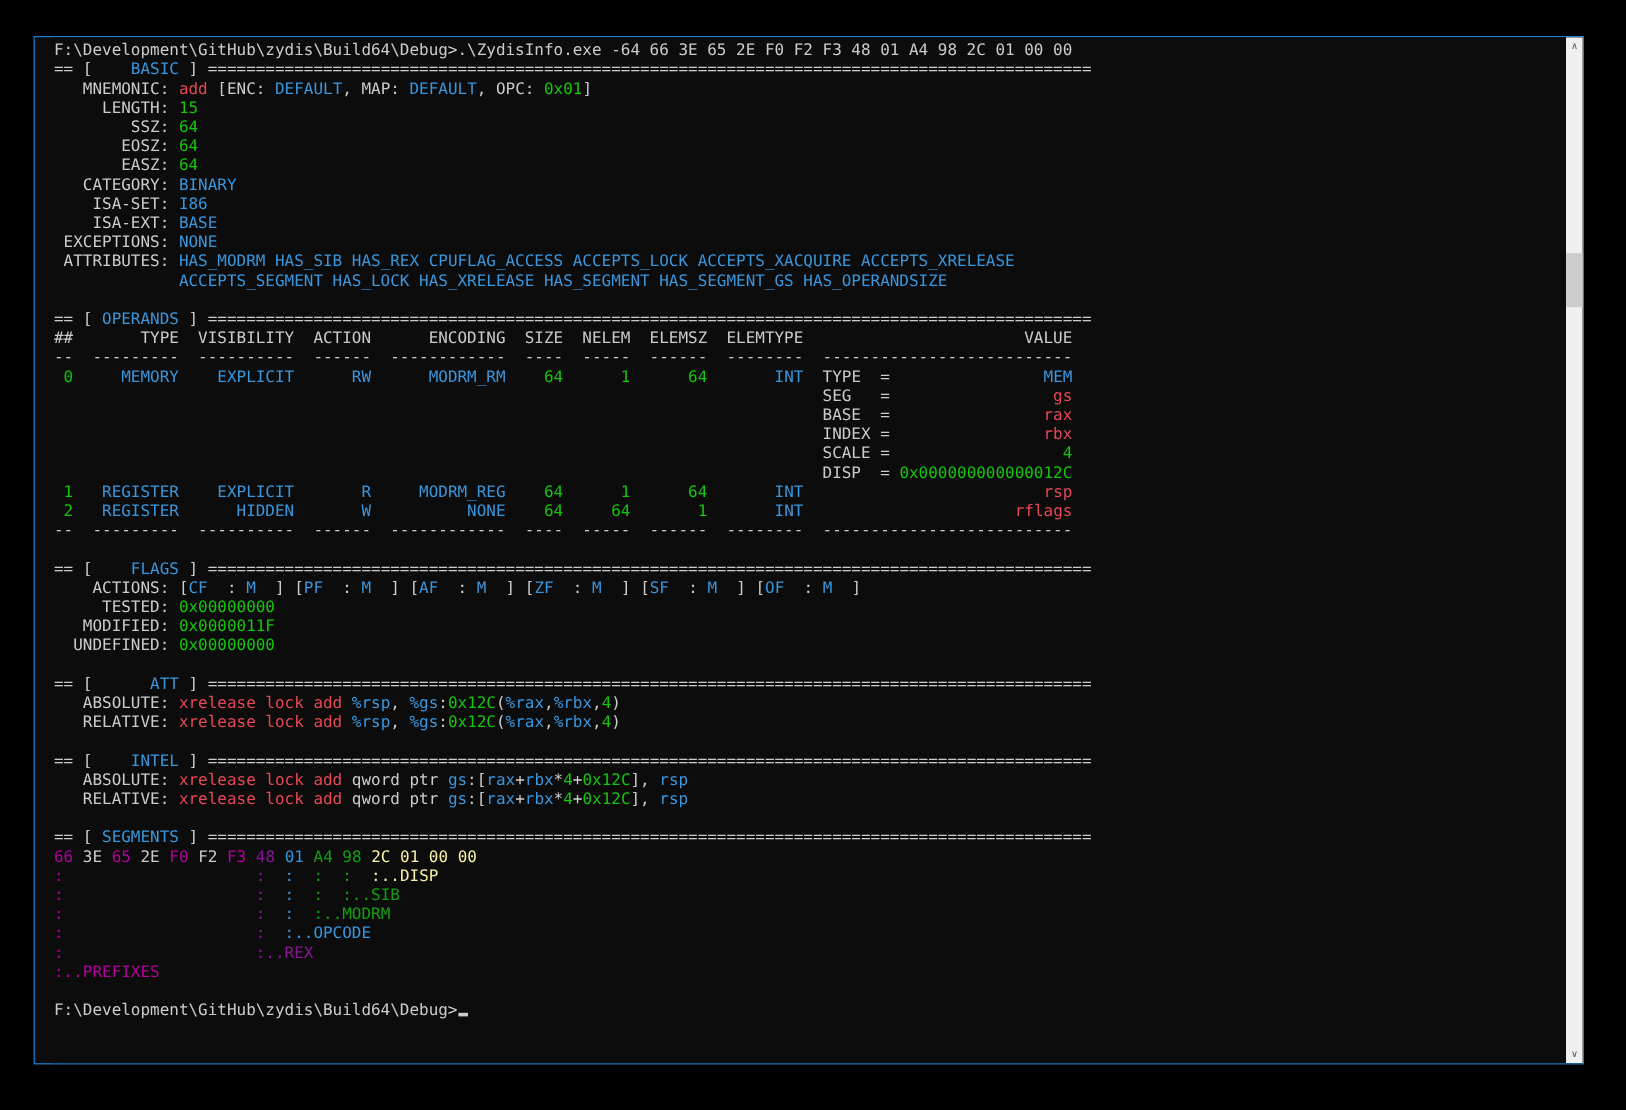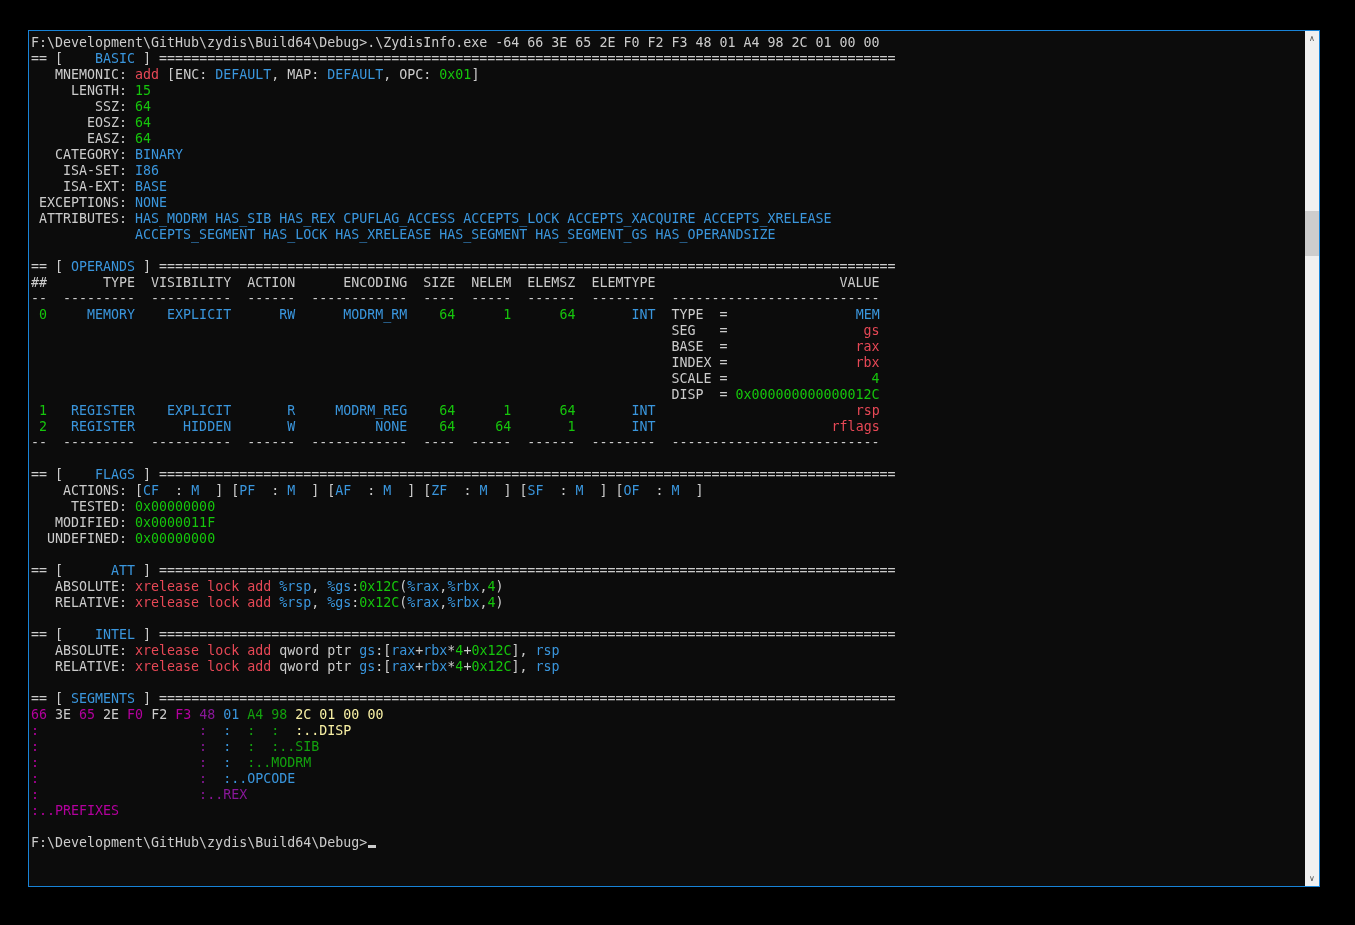--- a/index.html
+++ b/index.html
@@ -22,21 +22,21 @@
   }
   .title{
     margin-left:9px;color:#FFFFFF;font-size:12px;flex:1 1 auto;white-space:nowrap;
   }
   .controls{display:flex;height:30px;flex:0 0 auto;}
   .cbtn{width:46px;height:30px;display:flex;align-items:center;justify-content:center;}
   .min-glyph{display:block;width:10px;height:1px;background:#FFFFFF;}
   .max-glyph{display:block;width:9px;height:9px;border:1px solid #FFFFFF;box-sizing:border-box;}
   .close-glyph{color:#FFFFFF;font-size:13px;line-height:13px;font-family:"DejaVu Sans", sans-serif;}
   .console{
-    position:relative;flex:1 1 auto;background:#0C0C0C;overflow:hidden;
+    position:relative;flex:1 1 auto;background:#0C0C0C;overflow:hidden;margin-left:14px;
   }
   .term{
     position:absolute;left:2px;top:4px;margin:0;
     font-family:"DejaVu Sans Mono","Liberation Mono",monospace;
     font-size:13.3px;line-height:16px;white-space:pre;
   }
   .t-line{height:16px;white-space:pre;}
   .cursor{display:inline-block;width:8px;height:3px;background:#CCCCCC;vertical-align:-1px;margin-left:1px;}
   .scrollbar{
     position:absolute;top:0;right:0;width:14px;height:100%;background:#F0F0F0;

